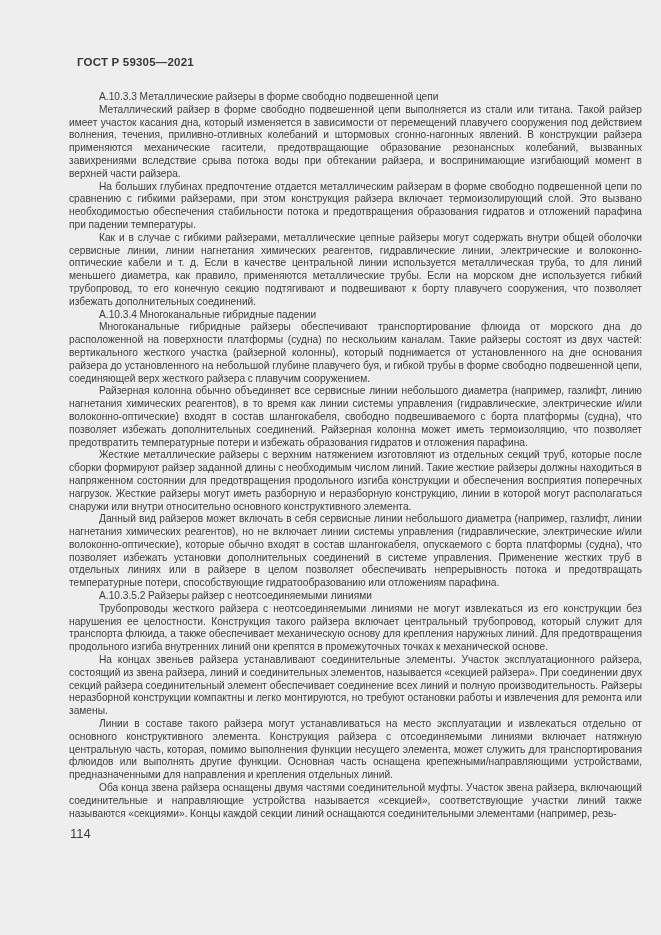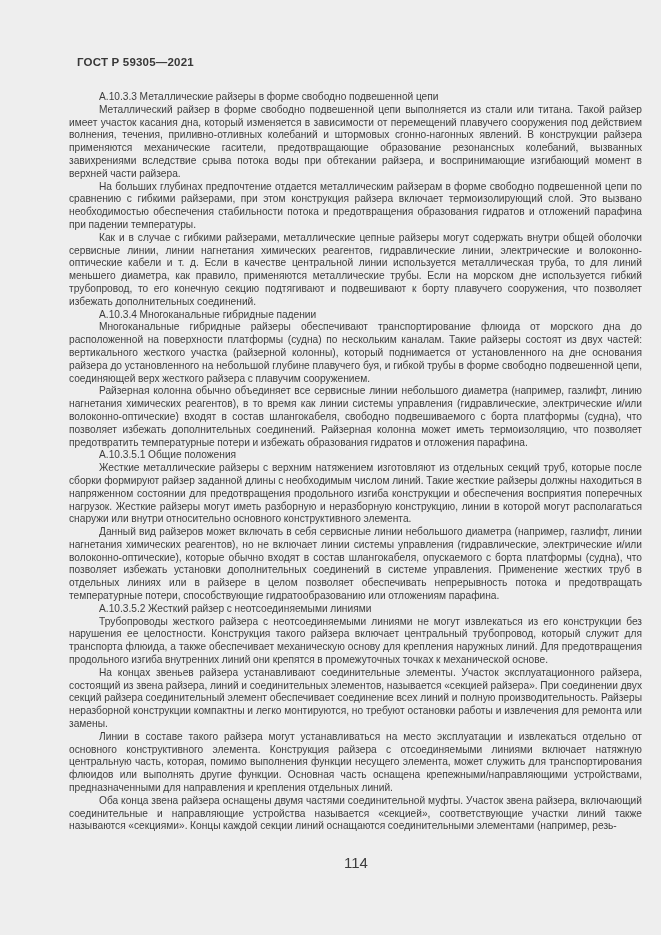--- a/index.html
+++ b/index.html
@@ -35,45 +35,44 @@
     text-align: justify;
     hyphens: auto;
     -webkit-hyphens: auto;
     word-spacing: -0.2px;
   }
   .para {
     margin: 0;
     text-indent: 30px;
   }
   .page-number {
-    margin-top: 24px;
-    font-size: 15px;
+    margin-top: 8px;
+    font-size: 13px;
     text-indent: 1px;
-    text-align: center;
+    text-align: left;
   }
 </style>
 </head>
 <body>
 
 <div class="page">
 
   <div class="running-header">ГОСТ Р 59305—2021</div>
 
   <div class="text-block">
     <p class="para">А.10.3.3 Металлические райзеры в форме свободно подвешенной цепи</p>
     <p class="para">Металлический райзер в форме свободно подвешенной цепи выполняется из стали или титана. Такой райзер имеет участок касания дна, который изменяется в зависимости от перемещений плавучего сооружения под действием волнения, течения, приливно-отливных колебаний и штормовых сгонно-нагонных явлений. В конструкции райзера применяются механические гасители, предотвращающие образование резонансных колебаний, вызванных завихрениями вследствие срыва потока воды при обтекании райзера, и воспринимающие изгибающий момент в верхней части райзера.</p>
     <p class="para">На больших глубинах предпочтение отдается металлическим райзерам в форме свободно подвешенной цепи по сравнению с гибкими райзерами, при этом конструкция райзера включает термоизолирующий слой. Это вызвано необходимостью обеспечения стабильности потока и предотвращения образования гидратов и отложений парафина при падении температуры.</p>
     <p class="para">Как и в случае с гибкими райзерами, металлические цепные райзеры могут содержать внутри общей оболочки сервисные линии, линии нагнетания химических реагентов, гидравлические линии, электрические и волоконно-оптические кабели и т. д. Если в качестве центральной линии используется металлическая труба, то для линий меньшего диаметра, как правило, применяются металлические трубы. Если на морском дне используется гибкий трубопровод, то его конечную секцию подтягивают и подвешивают к борту плавучего сооружения, что позволяет избежать дополнительных соединений.</p>
     <p class="para">А.10.3.4 Многоканальные гибридные падении</p>
     <p class="para">Многоканальные гибридные райзеры обеспечивают транспортирование флюида от морского дна до расположенной на поверхности платформы (судна) по нескольким каналам. Такие райзеры состоят из двух частей: вертикального жесткого участка (райзерной колонны), который поднимается от установленного на дне основания райзера до установленного на небольшой глубине плавучего буя, и гибкой трубы в форме свободно подвешенной цепи, соединяющей верх жесткого райзера с плавучим сооружением.</p>
     <p class="para">Райзерная колонна обычно объединяет все сервисные линии небольшого диаметра (например, газлифт, линию нагнетания химических реагентов), в то время как линии системы управления (гидравлические, электрические и/или волоконно-оптические) входят в состав шлангокабеля, свободно подвешиваемого с борта платформы (судна), что позволяет избежать дополнительных соединений. Райзерная колонна может иметь термоизоляцию, что позволяет предотвратить температурные потери и избежать образования гидратов и отложения парафина.</p>
-    <p class="para">А.10.3.5.1 Общие положения</p>
     <p class="para">Жесткие металлические райзеры с верхним натяжением изготовляют из отдельных секций труб, которые после сборки формируют райзер заданной длины с необходимым числом линий. Такие жесткие райзеры должны находиться в напряженном состоянии для предотвращения продольного изгиба конструкции и обеспечения восприятия поперечных нагрузок. Жесткие райзеры могут иметь разборную и неразборную конструкцию, линии в которой могут располагаться снаружи или внутри относительно основного конструктивного элемента.</p>
     <p class="para">Данный вид райзеров может включать в себя сервисные линии небольшого диаметра (например, газлифт, линии нагнетания химических реагентов), но не включает линии системы управления (гидравлические, электрические и/или волоконно-оптические), которые обычно входят в состав шлангокабеля, опускаемого с борта платформы (судна), что позволяет избежать установки дополнительных соединений в системе управления. Применение жестких труб в отдельных линиях или в райзере в целом позволяет обеспечивать непрерывность потока и предотвращать температурные потери, способствующие гидратообразованию или отложениям парафина.</p>
-    <p class="para">А.10.3.5.2 Жесткий райзер с неотсоединяемыми линиями</p>
+    <p class="para">А.10.3.5.2 Райзеры райзер с неотсоединяемыми линиями</p>
     <p class="para">Трубопроводы жесткого райзера с неотсоединяемыми линиями не могут извлекаться из его конструкции без нарушения ее целостности. Конструкция такого райзера включает центральный трубопровод, который служит для транспорта флюида, а также обеспечивает механическую основу для крепления наружных линий. Для предотвращения продольного изгиба внутренних линий они крепятся в промежуточных точках к механической основе.</p>
     <p class="para">На концах звеньев райзера устанавливают соединительные элементы. Участок эксплуатационного райзера, состоящий из звена райзера, линий и соединительных элементов, называется «секцией райзера». При соединении двух секций райзера соединительный элемент обеспечивает соединение всех линий и полную производительность. Райзеры неразборной конструкции компактны и легко монтируются, но требуют остановки работы и извлечения для ремонта или замены.</p>
     <p class="para">Линии в составе такого райзера могут устанавливаться на место эксплуатации и извлекаться отдельно от основного конструктивного элемента. Конструкция райзера с отсоединяемыми линиями включает натяжную центральную часть, которая, помимо выполнения функции несущего элемента, может служить для транспортирования флюидов или выполнять другие функции. Основная часть оснащена крепежными/направляющими устройствами, предназначенными для направления и крепления отдельных линий.</p>
     <p class="para">Оба конца звена райзера оснащены двумя частями соединительной муфты. Участок звена райзера, включающий соединительные и направляющие устройства называется «секцией», соответствующие участки линий также называются «секциями». Концы каждой секции линий оснащаются соединительными элементами (например, резь-</p>
 
     <div class="page-number">114</div>
   </div>
 
 </div>
 

